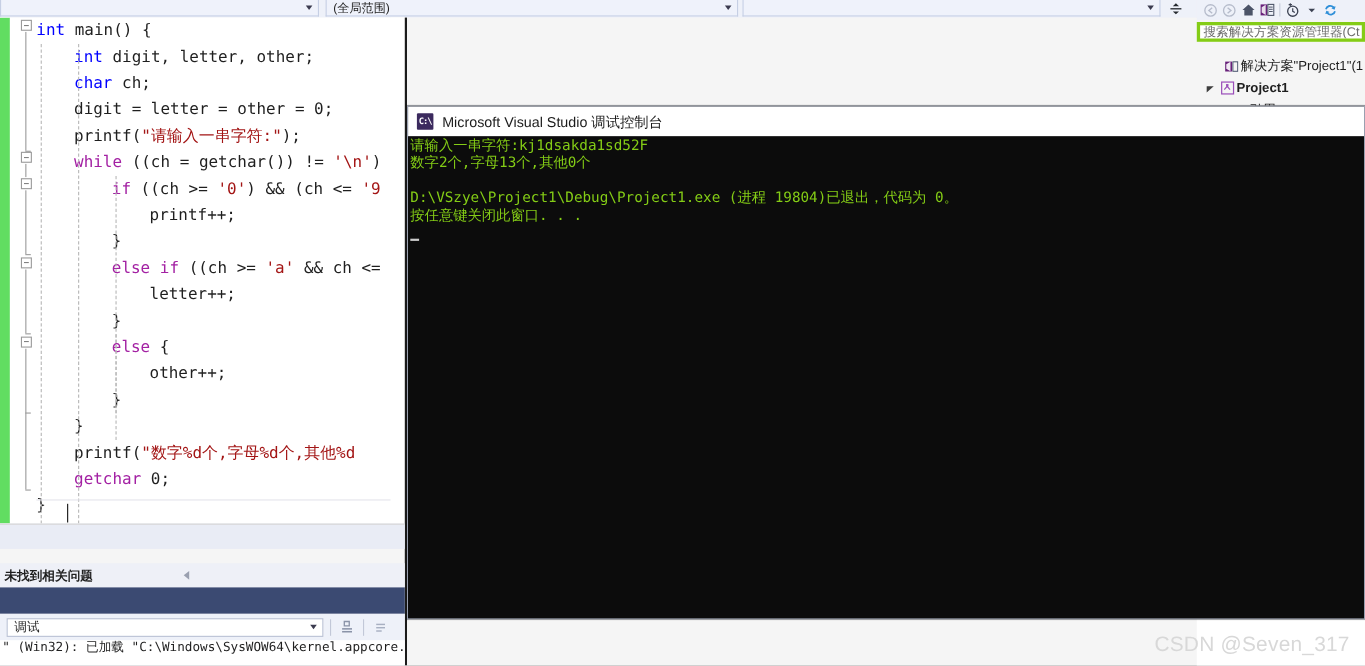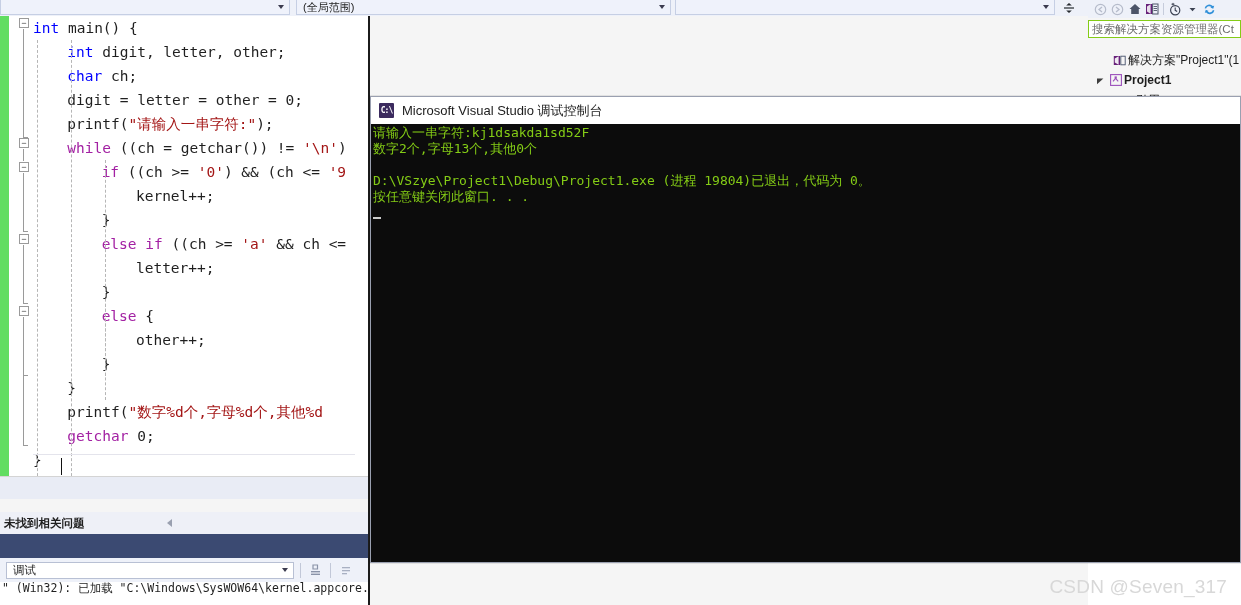--- a/index.html
+++ b/index.html
@@ -90,21 +90,21 @@
   
   #dark-gutter{position:absolute;left:368px;top:16px;width:2px;height:589px;background:#1b1b1b;}
 
   
   #sol-exp{position:absolute;left:1088px;top:0;width:153px;height:605px;background:#f5f5f5;}
   #sol-toolbar{position:absolute;left:0;top:0;width:153px;height:18px;background:#eef1f9;display:flex;align-items:center;padding-left:4px;}
   .se-ico{width:17px;height:16px;display:flex;align-items:center;justify-content:center;color:#5a6378;}
   .se-sep{width:1px;height:12px;background:#c6ccdb;margin:0 3px;}
   #sol-search{
     position:absolute;left:0;top:20px;width:153px;height:18px;background:#fff;
-    border:1px solid #84cc16;box-sizing:border-box;display:flex;align-items:center;
+    border:3px solid #84cc16;box-sizing:border-box;display:flex;align-items:center;
     padding-left:3px;font-size:11.5px;color:#6d6d6d;overflow:hidden;white-space:nowrap;
   }
   .se-row{position:absolute;left:0;height:20px;display:flex;align-items:center;white-space:nowrap;font-size:12px;}
   .se-tw{width:13px;display:flex;align-items:center;justify-content:center;}
   .se-ic{width:17px;display:flex;align-items:center;justify-content:center;}
   #se-bottom-mask{position:absolute;left:0;top:96px;width:153px;height:509px;background:#fff;}
 
   
   #console-win{
     position:absolute;left:370px;top:96px;width:871px;height:467px;
@@ -190,21 +190,21 @@
         <div class="outline-foot" style="top: 429px;"></div>
       </div>
     <div id="code-surface">
         <div class="code-line" style="top: 0px; left: 0px;"><span class="kw">int</span><span class="pl"> </span><span class="fn">main</span><span class="pl">() {</span></div>
         <div class="code-line" style="top: 24px; left: 34.32px;"><span class="kw">int</span><span class="pl"> digit, letter, other;</span></div>
         <div class="code-line" style="top: 48px; left: 34.32px;"><span class="kw">char</span><span class="pl"> ch;</span></div>
         <div class="code-line" style="top: 72px; left: 34.32px;"><span class="pl">digit = letter = other = </span><span class="num">0</span><span class="pl">;</span></div>
         <div class="code-line" style="top: 96px; left: 34.32px;"><span class="fn">printf</span><span class="pl">(</span><span class="str">"请输入一串字符:"</span><span class="pl">);</span></div>
         <div class="code-line" style="top: 120px; left: 34.32px;"><span class="kwp">while</span><span class="pl"> ((ch = </span><span class="fn">getchar</span><span class="pl">()) != </span><span class="chr">'\n'</span><span class="pl">)</span></div>
         <div class="code-line" style="top: 144px; left: 68.64px;"><span class="kwp">if</span><span class="pl"> ((ch &gt;= </span><span class="chr">'0'</span><span class="pl">) &amp;&amp; (ch &lt;= </span><span class="chr">'9</span></div>
-        <div class="code-line" style="top: 168px; left: 102.96px;"><span class="pl">kernel++;</span></div>
+        <div class="code-line" style="top: 168px; left: 102.96px;"><span class="pl">printf++;</span></div>
         <div class="code-line" style="top: 192px; left: 68.64px;"><span class="pl">}</span></div>
         <div class="code-line" style="top: 216px; left: 68.64px;"><span class="kwp">else</span><span class="pl"> </span><span class="kwp">if</span><span class="pl"> ((ch &gt;= </span><span class="chr">'a'</span><span class="pl"> &amp;&amp; ch &lt;=</span></div>
         <div class="code-line" style="top: 240px; left: 102.96px;"><span class="pl">letter++;</span></div>
         <div class="code-line" style="top: 264px; left: 68.64px;"><span class="pl">}</span></div>
         <div class="code-line" style="top: 288px; left: 68.64px;"><span class="kwp">else</span><span class="pl"> {</span></div>
         <div class="code-line" style="top: 312px; left: 102.96px;"><span class="pl">other++;</span></div>
         <div class="code-line" style="top: 336px; left: 68.64px;"><span class="pl">}</span></div>
         <div class="code-line" style="top: 360px; left: 34.32px;"><span class="pl">}</span></div>
         <div class="code-line" style="top: 384px; left: 34.32px;"><span class="fn">printf</span><span class="pl">(</span><span class="str">"数字%d个,字母%d个,其他%d</span></div>
         <div class="code-line" style="top: 408px; left: 34.32px;"><span class="kwp">getchar</span><span class="pl"> </span><span class="num">0</span><span class="pl">;</span></div>

